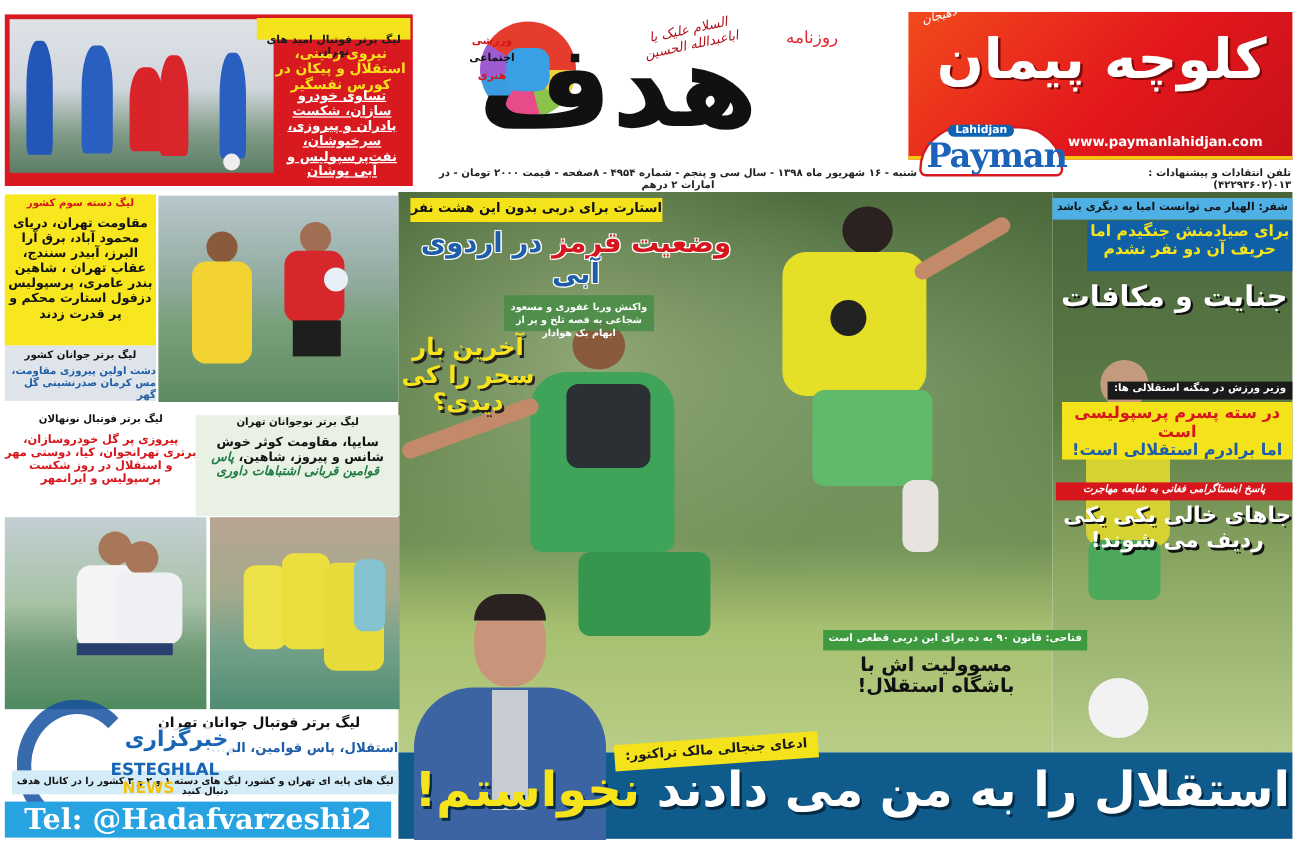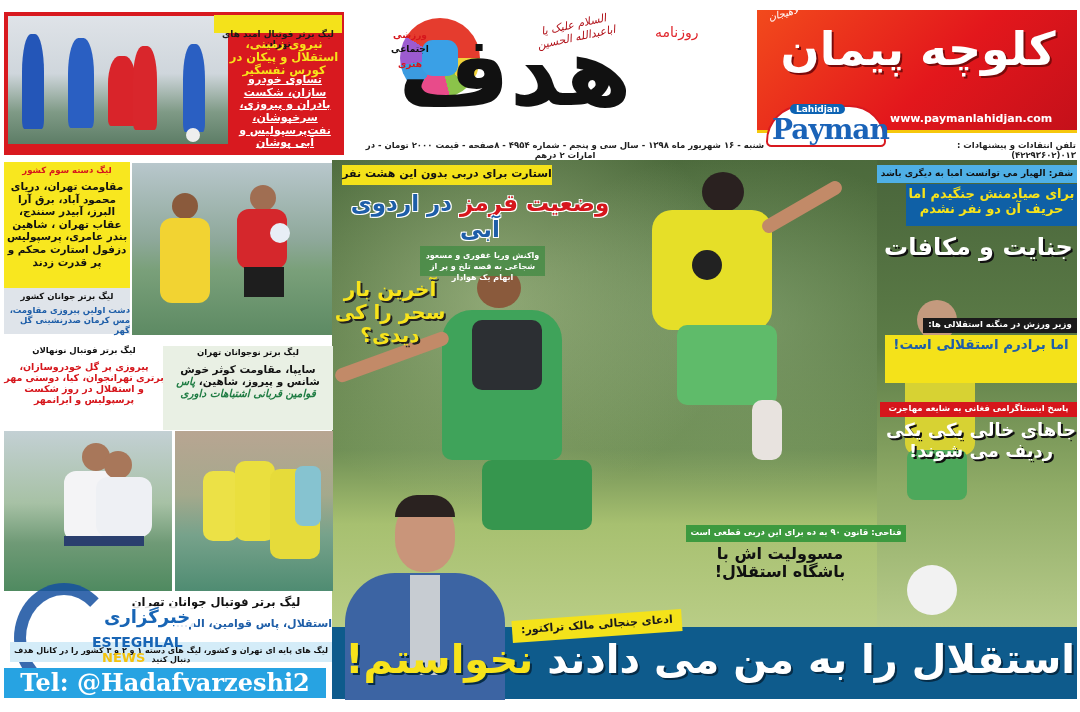--- a/index.html
+++ b/index.html
@@ -56,21 +56,21 @@
   #s-q { left: 330px; top: 278px; width: 120px; color:#f7e31b; font-size: 20px; text-align:center; text-shadow: 2px 2px 0 #222; }
 
   #r-tag { left: 877px; top: 165px; width: 200px; height: 18px; background:#4fb0e6; color:#111; font-size: 9px; text-align:center; padding-top: 3px; }
   #r-head { left: 906px; top: 184px; width: 171px; height: 42px; background:#0f60a6; color:#f7e31b; font-size: 13px; text-align:center; padding-top: 3px; }
   #r-big { left: 880px; top: 234px; width: 197px; color:#fff; font-size: 24px; text-align:center; text-shadow: 2px 2px 0 #111; }
 
   #r2-tag { left: 923px; top: 318px; width: 154px; height: 15px; background: #1a1a1a; color:#fff; font-size: 8.5px; text-align:center; padding-top: 2px; }
   #r2-head { left: 885px; top: 335px; width: 192px; height: 48px; background: #f4e21a; font-size: 13.5px; text-align:center; padding-top: 2px; }
   #r2-head .l1 { color:#d6161c; }
   #r2-head .l2 { color:#1e5ea8; }
-  #r3-tag { left: 880px; top: 402px; width: 197px; height: 15px; background:#d6161c; color:#fff; font-size: 8.5px; text-align:center; padding-top: 2px; }
+  #r3-tag { left: 880px; top: 402px; width: 197px; height: 15px; background:#d6161c; color:#fff; font-size: 8.5px; text-align:center; padding-top: 2px; font-style: italic; }
   #r3-head { left: 885px; top: 420px; width: 192px; color:#fff; font-size: 18px; text-align:center; text-shadow: 2px 2px 0 #111; }
 
   #f-tag { left: 686px; top: 525px; width: 220px; height: 17px; background:#3d9a3f; color:#fff; font-size: 8.5px; text-align:center; padding-top: 3px; }
   #f-head { left: 700px; top: 545px; width: 160px; color:#111; font-size: 16px; text-align:center; }
 
   
   #b-bar { left: 332px; top: 627px; width: 745px; height: 72px; background:#0e5b8c; }
   #b-tag { left: 512px; top: 615px; width: 170px; height: 22px; background:#f4e21a; color:#1a1a1a; font-size: 11px; text-align:center; padding-top: 4px; transform: rotate(-4deg); }
   #b-head { left: 500px; top: 636px; width: 575px; color:#fff; font-size: 40px; text-align:center; text-shadow: 2px 2px 0 #062c47; white-space: nowrap; }
   #b-head .y { color:#f7e31b; }
@@ -177,20 +177,21 @@
 </div>
 <div id="s-sub" class="abs txt">واکنش وریا غفوری و مسعود شجاعی به قصه تلخ و پر از ابهام یک هوادار</div>
 <div id="s-q" class="abs txt">آخرین بار سحر را کی دیدی؟</div>
 
 <div id="r-tag" class="abs txt">شفر: الهیار می توانست امبا به دیگری باشد</div>
 <div id="r-head" class="abs txt">برای صیادمنش جنگیدم اما حریف آن دو نفر نشدم</div>
 <div id="r-big" class="abs txt">جنایت و مکافات</div>
 
 <div id="r2-tag" class="abs txt">وزیر ورزش در منگنه استقلالی ها:</div>
 <div id="r2-head" class="abs txt">
+  <div class="l1">در سته پسرم پرسپولیسی است</div>
   <div class="l2">اما برادرم استقلالی است!</div>
 </div>
 <div id="r3-tag" class="abs txt">پاسخ اینستاگرامی فغانی به شایعه مهاجرت</div>
 <div id="r3-head" class="abs txt">جاهای خالی یکی یکی ردیف می شوند!</div>
 
 <div id="f-tag" class="abs txt">فتاحی: قانون ۹۰ به ده برای این دربی قطعی است</div>
 <div id="f-head" class="abs txt">مسوولیت اش با باشگاه استقلال!</div>
 
 <div id="b-bar" class="abs"></div>
 <div id="b-man" class="abs">

